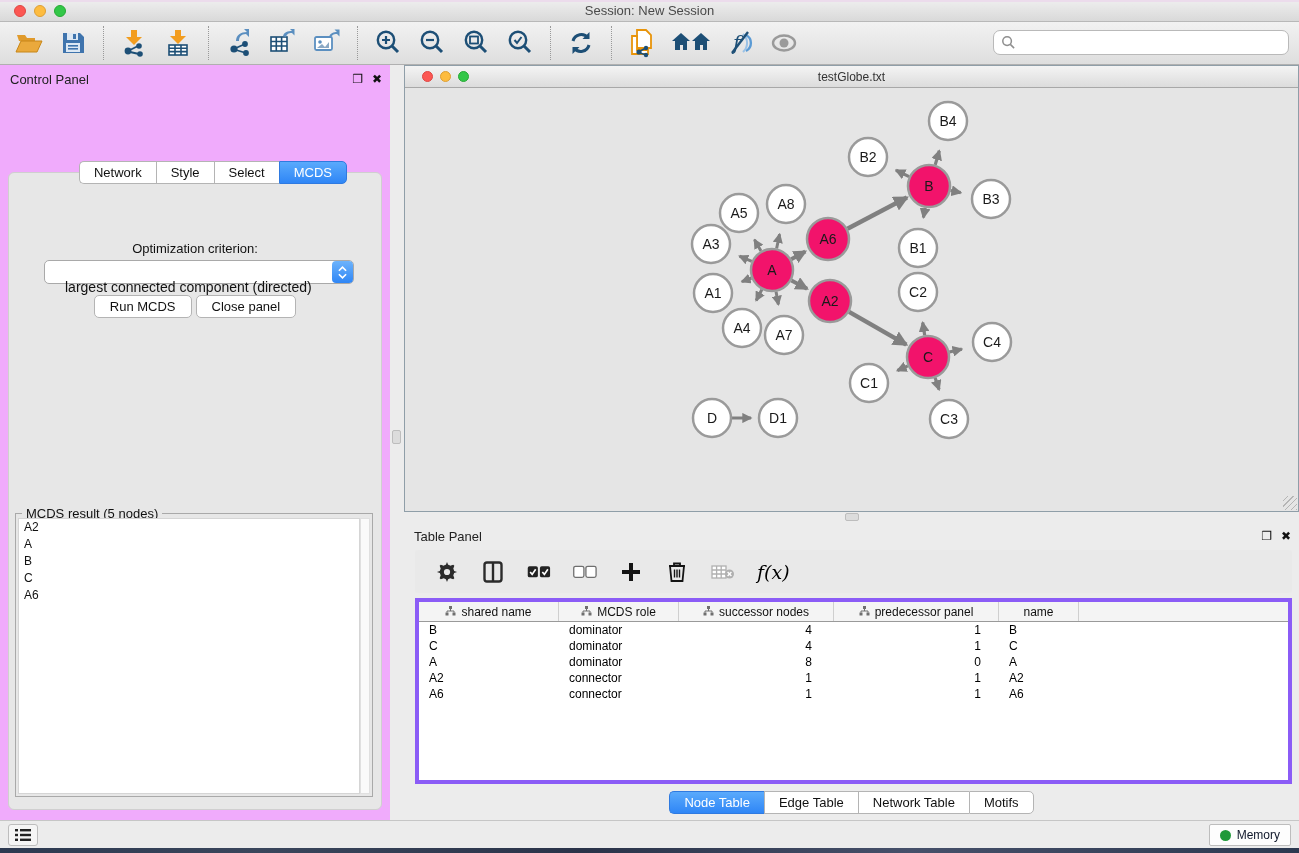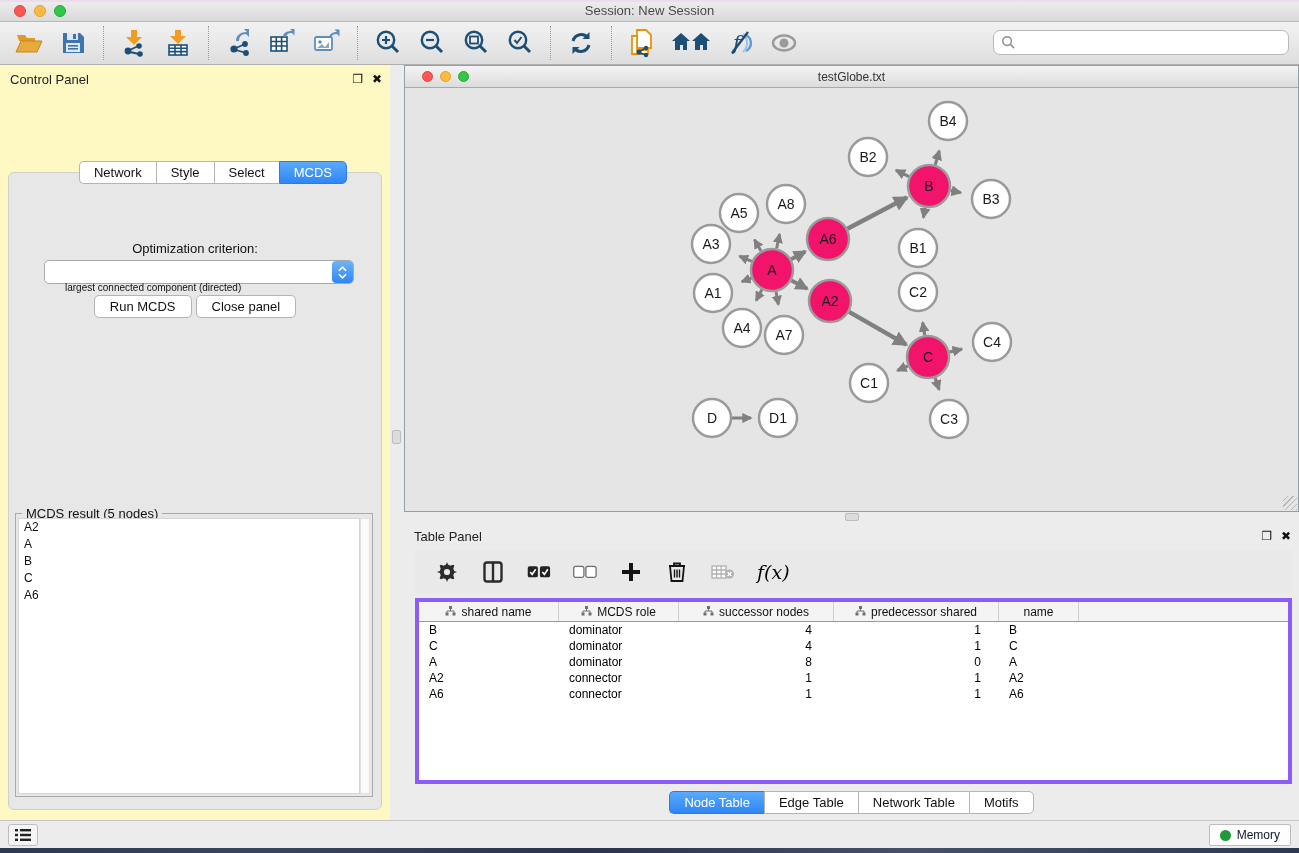--- a/index.html
+++ b/index.html
@@ -23,36 +23,36 @@
     display:flex; align-items:center; padding:0 8px; }
   .tgroup { display:flex; align-items:center; gap:14px; padding:0 15px; }
   .tsep { width:0; height:34px; border-left:1px dotted #999; }
   .ticon { width:30px; height:30px; display:flex; align-items:center; justify-content:center; }
   .ticon svg { display:block; }
   .searchbox { position:absolute; right:10px; top:8px; width:296px; height:25px; background:#fff;
     border:1px solid #b9b9b9; border-radius:7px; display:flex; align-items:center; padding:0 7px; }
   .searchbox input { border:none; outline:none; flex:1; font-size:13px; background:transparent; font-family:"Liberation Sans",sans-serif; }
 
   
-  .cpanel { position:absolute; left:0; top:65px; width:390px; height:755px; background:#fef9c3; }
+  .cpanel { position:absolute; left:0; top:65px; width:390px; height:755px; background:#f0abfc; }
   .panel-head { position:relative; height:28px; }
   .panel-head .ph-title { position:absolute; left:10px; top:7px; font-size:13px; color:#222; }
   .panel-head .ph-icons { position:absolute; right:8px; top:7px; display:flex; gap:9px; font-size:12px; color:#111; }
   .cp-body { position:absolute; left:8px; right:8px; top:107px; bottom:10px;
     background:#e7e7e7; border:1px solid #cfcfcf; border-radius:6px; }
   .seg-tabs { position:absolute; left:0; right:0; top:96px; display:flex; justify-content:center; z-index:3;margin-left:36px; }
   .seg { display:flex; }
   .seg .tab { font-size:13px; padding:3px 14px; background:#fff; border:1px solid #b4b4b4; border-right:none; color:#111; cursor:default; }
   .seg .tab:first-child { border-radius:5px 0 0 5px; }
   .seg .tab:last-child { border-radius:0 5px 5px 0; border-right:1px solid #b4b4b4; }
   .seg .tab.active { background:linear-gradient(#5aaafc,#2f86f6); border-color:#2f7ae0; color:#fff; }
   .opt-label { position:absolute; left:0; right:0; top:68px; text-align:center; font-size:13px; color:#111; }
   .dropdown { position:absolute; left:35px; right:27px; top:87px; height:24px; background:#fff;
     border:1px solid #a9a9a9; border-radius:5px; display:flex; align-items:center; }
-  .dropdown .dd-text { flex:1; font-size:10px; padding-left:20px; color:#111; white-space:nowrap; overflow:hidden;margin-top:30px; }
+  .dropdown .dd-text { flex:1; font-size:14px; padding-left:20px; color:#111; white-space:nowrap; overflow:hidden;margin-top:30px; }
   .dropdown .dd-step { width:21px; height:22px; border-radius:4px; margin-right:0px;
     background:linear-gradient(#6db3fb,#2f86f6); display:flex; flex-direction:column; align-items:center; justify-content:center; gap:1px; }
   .dd-step svg { display:block; }
   .cp-buttons { position:absolute; left:0; right:0; top:122px; display:flex; justify-content:center; gap:4px; }
   .btn { font-size:13px; background:#fff; border:1px solid #b4b4b4; border-radius:5px; padding:3px 15px; color:#111; }
   .groupbox { position:absolute; left:6px; right:8px; top:340px; bottom:12px; border:1px solid #a9a9a9; }
   .groupbox .gb-title { position:absolute; left:6px; top:-8px; background:#e7e7e7; padding:0 4px; font-size:13px; color:#111; }
   .gb-list { position:absolute; left:2px; right:12px; top:4px; bottom:2px; background:#fff; border:1px solid #d5d5d5; overflow:hidden; }
   .gb-scroll { position:absolute; right:2px; top:4px; bottom:2px; width:10px; background:#fafafa; border:1px solid #e0e0e0; }
   .gb-list .li { font-size:12px; color:#111; padding:1px 0 1px 5px; line-height:15px; }
@@ -545,21 +545,21 @@
           </div>
           <div class="th c3">
             <span><svg width="11" height="10" viewBox="0 0 11 10">
                 <g fill="#6f6f6f">
                   <rect x="4" y="0" width="3" height="3"></rect>
                   <rect x="0.5" y="6.5" width="3" height="3"></rect>
                   <rect x="7.5" y="6.5" width="3" height="3"></rect>
                   <path d="M5.5 3v2M2 6.5V5h7v1.5" stroke="#6f6f6f" fill="none" stroke-width="1"></path>
                 </g>
               </svg></span>
-            <span>predecessor shared</span>
+            <span>predecessor panel</span>
           </div>
           <div class="th c4">
             <span>name</span>
           </div>
         </div>
       <div id="table-body">
           <div class="trow">
             <div class="td c0">B</div>
             <div class="td c1">dominator</div>
             <div class="td c2">4</div>

